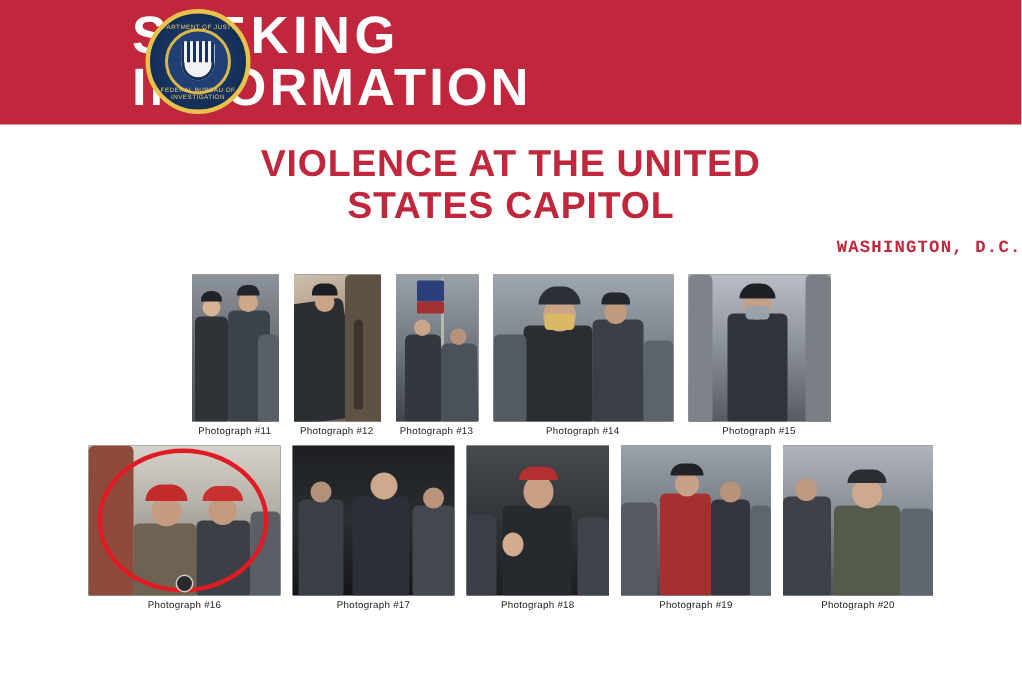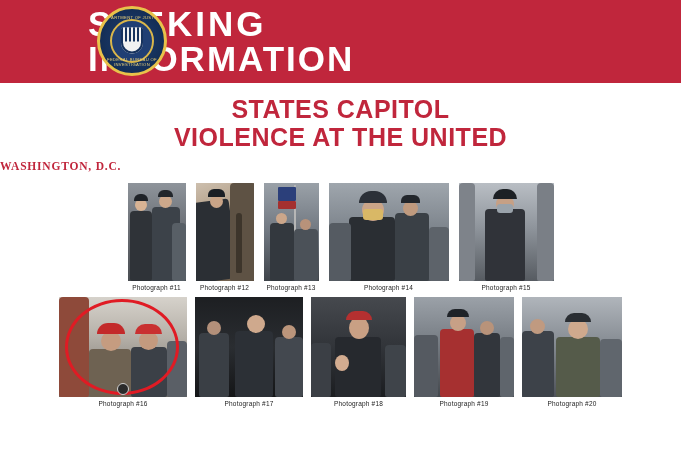--- a/index.html
+++ b/index.html
@@ -107,27 +107,27 @@
     color: #c0263c;
     font-weight: bold;
     font-size: 25px;
     line-height: 1.12;
     letter-spacing: 0.5px;
     font-family: "Liberation Sans", sans-serif;
     text-transform: uppercase;
   }
   .place {
     margin-top: 8px;
-    text-align: left;
+    text-align: right;
     color: #c0263c;
     font-weight: bold;
     font-size: 11.5px;
     letter-spacing: 0.8px;
     line-height: 1.25;
-    font-family: Liberation Serif, serif;
+    font-family: Liberation Mono, monospace;
     text-transform: uppercase;
   }
 
   
   .grid {
     display: flex;
     justify-content: center;
     gap: 10px;
     margin-top: 10px;
     padding: 0 90px;
@@ -242,22 +242,22 @@
       </div>
       <div class="seal-text-bottom">FEDERAL BUREAU OF INVESTIGATION</div>
     </div>
     <div class="header-title">
       <span class="line1">SEEKING</span>
       <span class="line2">INFORMATION</span>
     </div>
   </div>
 
   <div class="subject">
+    <div>VIOLENCE AT THE UNITED</div>
     <div>STATES CAPITOL</div>
-    <div>VIOLENCE AT THE UNITED</div>
   </div>
 
   <div class="place">
     <div>WASHINGTON, D.C.</div>
   </div>
 
   <div class="grid row1">
 
     <div class="cell p11">
       <div class="photo">

